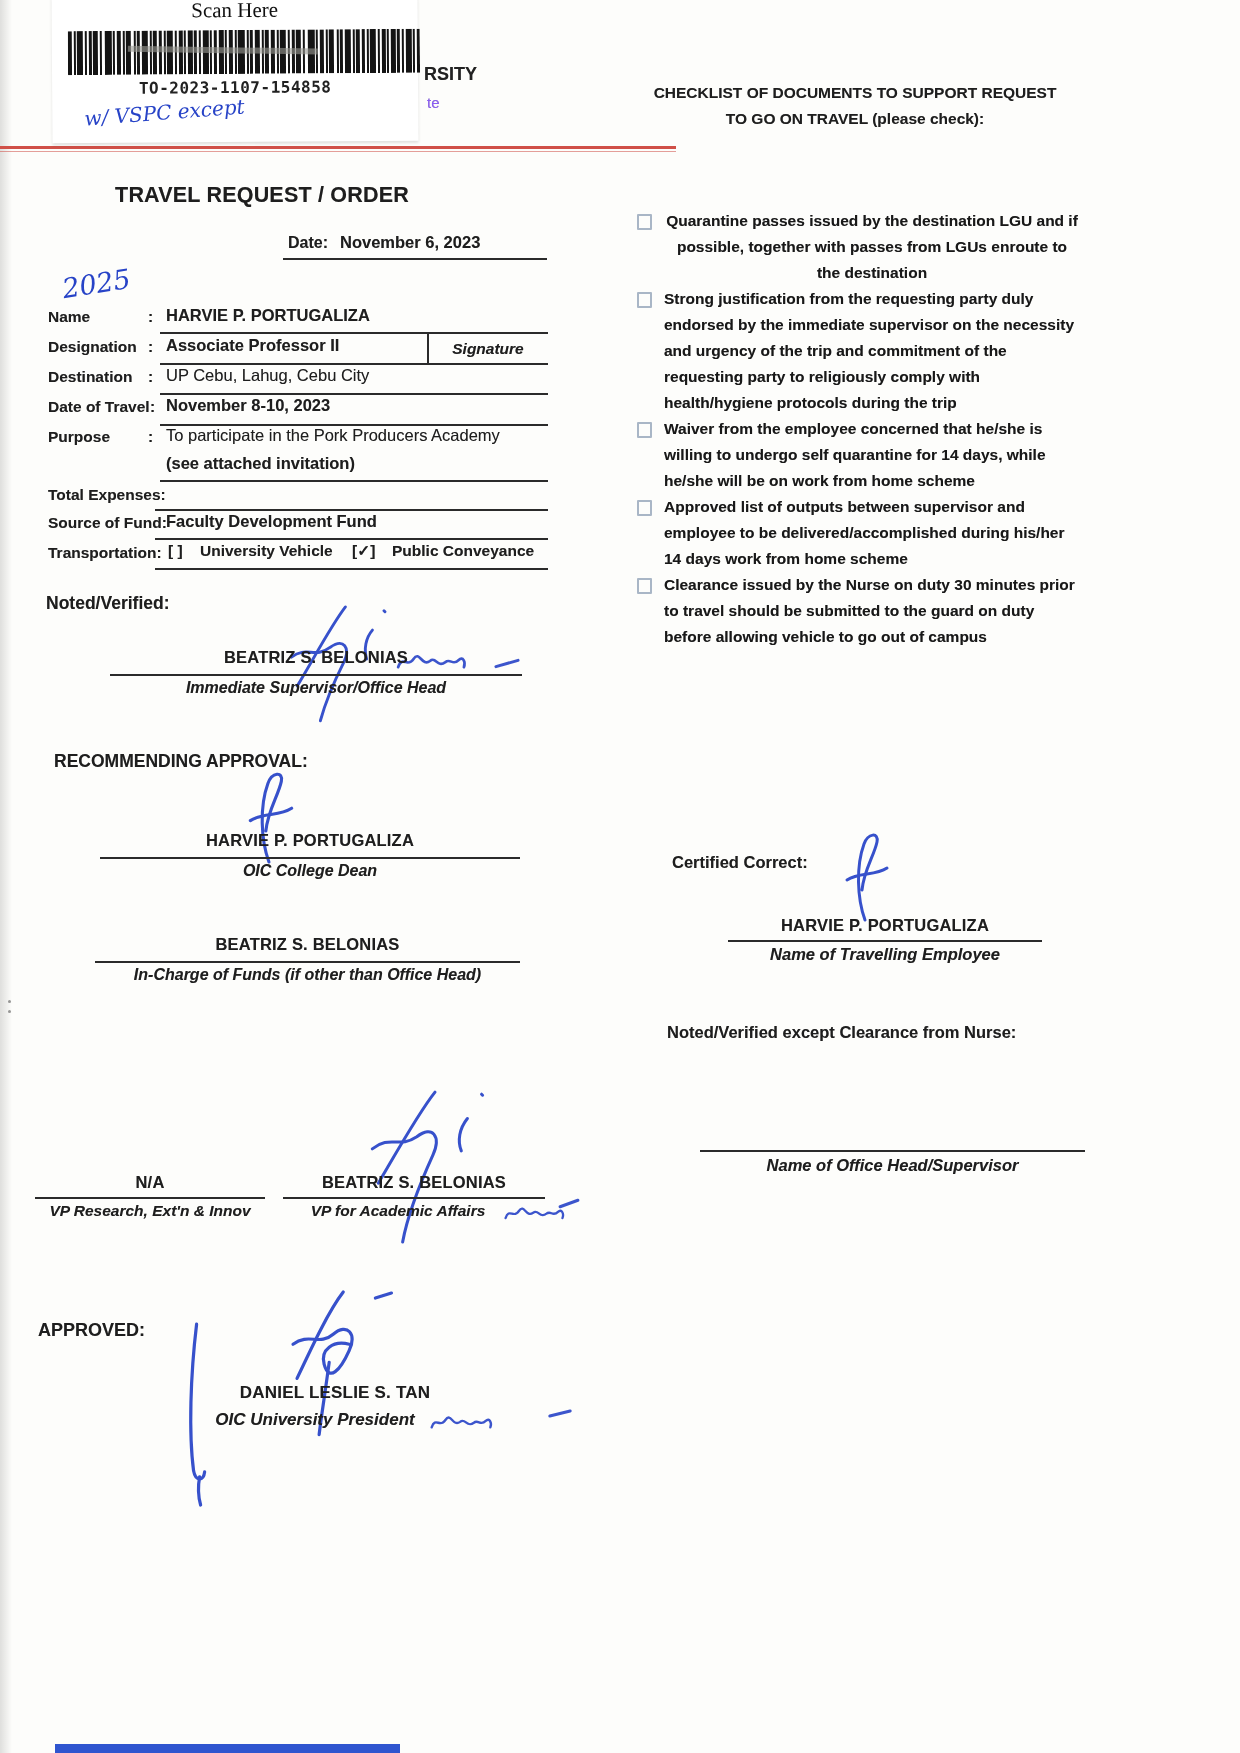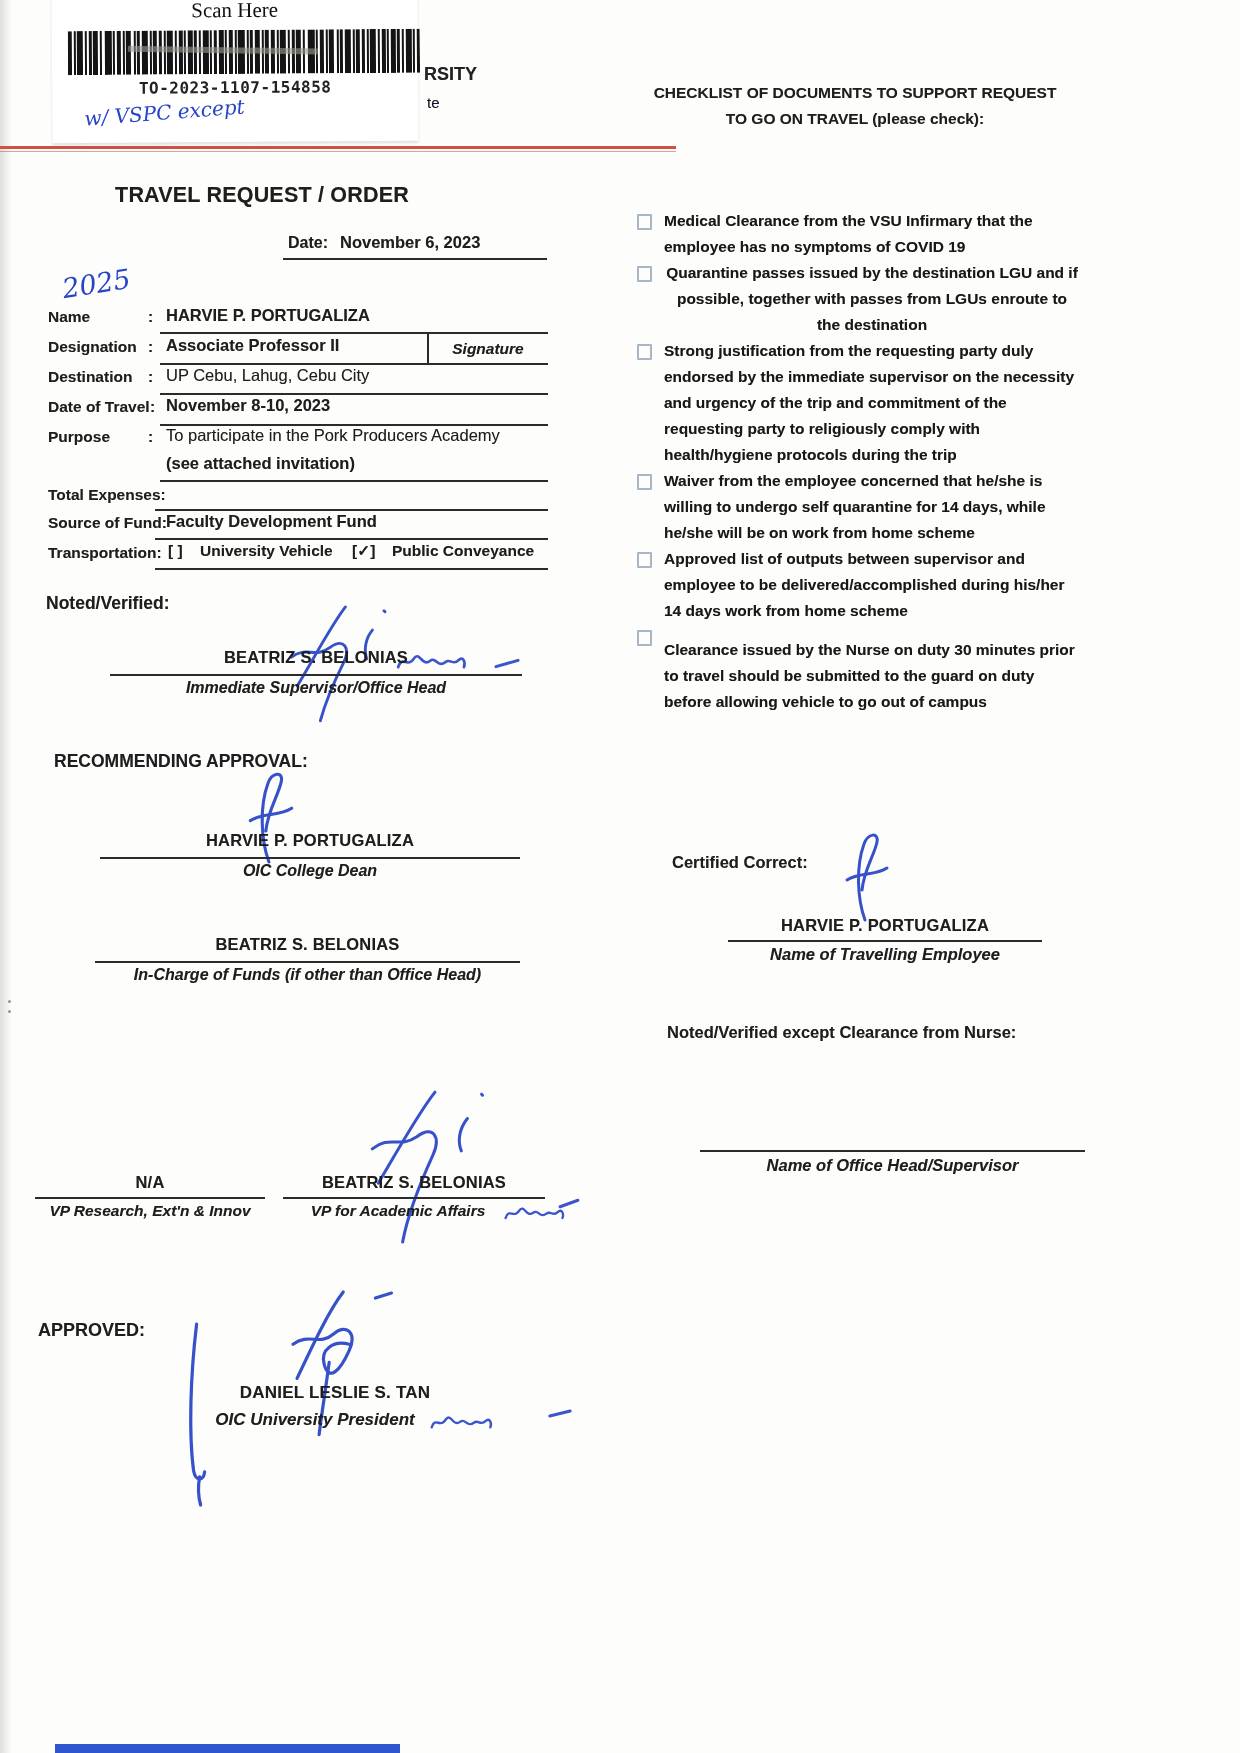--- a/index.html
+++ b/index.html
@@ -29,21 +29,21 @@
   .dots{position:absolute;width:3px;height:3px;background:#555;border-radius:50%;opacity:.6;}
 </style>
 </head>
 <body>
 
 <div class="page">
 
   <div class="abs edge-shadow"></div>
 
   <div class="abs soft" style="left:424px;top:64px;font-size:18px;font-weight:700;color:#222;">RSITY</div>
-  <div class="abs soft" style="left:427px;top:94px;font-size:15px;color:#0f172a;">te</div>
+  <div class="abs soft" style="left:427px;top:94px;font-size:15px;color:#8b5cf6;">te</div>
   <div class="redline" style="left:0;top:146px;width:676px;height:3px;"></div>
   <div class="redline" style="left:0;top:151px;width:676px;height:1px;opacity:.55;"></div>
 
   <div class="abs sticker">
     <div class="abs scanhere" style="left:0;top:4px;width:100%;text-align:center;">Scan Here</div>
     <svg class="abs" style="left:16px;top:36px;" width="352" height="44">
       <path d="M0 22 H352" stroke="#141414" stroke-width="44" stroke-dasharray="4 2 2 1 6 2 2 2 3 1 5 2 2 3 7 1 2 2 4 2 2 1 5 3 2 1 3 2 6 2 2 1 4 2 3 2 2 1 6 2 2 2 4 1 2 2 5 1 3 2 2 2 6 1 2 2 3 2 5 1 2 2 4 2 2 1 7 2 2 1 3 2 5 2 2 1 4 2"></path>
       <rect x="60" y="17" width="190" height="6" fill="#9a9a92" opacity=".6" transform="rotate(1.2 150 20)"></rect>
     </svg>
     <div class="abs code" style="left:0;top:84px;width:100%;text-align:center;">TO-2023-1107-154858</div>
@@ -176,41 +176,37 @@
   <div class="dash" style="left:548px;top:1412px;width:24px;transform:rotate(-14deg);"></div>
 
   <div class="abs soft center" style="left:625px;top:80px;width:460px;font-size:15.5px;font-weight:700;line-height:26px;">
     <span style="display:block;">CHECKLIST OF DOCUMENTS TO SUPPORT REQUEST</span>
     <span style="display:block;">TO GO ON TRAVEL (please check):</span>
   </div>
 
   <div class="abs" style="left:637px;top:208px;width:452px;">
     <div class="chk-item">
       <span class="chk-box"></span>
-      <span class="chk-txt soft" style="width:416px;">Medical Clearance from the VSU Infirmary that the employee has no symptoms of COVID 19</span>
-    </div>
-    <div class="chk-item">
-      <span class="chk-box"></span>
       <span class="chk-txt soft" style="width:416px;text-align:center;">Quarantine passes issued by the destination LGU and if possible, together with passes from LGUs enroute to the destination</span>
     </div>
     <div class="chk-item">
       <span class="chk-box"></span>
       <span class="chk-txt soft" style="width:416px;">Strong justification from the requesting party duly endorsed by the immediate supervisor on the necessity and urgency of the trip and commitment of the requesting party to religiously comply with health/hygiene protocols during the trip</span>
     </div>
     <div class="chk-item">
       <span class="chk-box"></span>
       <span class="chk-txt soft" style="width:416px;">Waiver from the employee concerned that he/she is willing to undergo self quarantine for 14 days, while he/she will be on work from home scheme</span>
     </div>
     <div class="chk-item">
       <span class="chk-box"></span>
       <span class="chk-txt soft" style="width:416px;">Approved list of outputs between supervisor and employee to be delivered/accomplished during his/her 14 days work from home scheme</span>
     </div>
     <div class="chk-item">
       <span class="chk-box"></span>
-      <span class="chk-txt soft" style="width:416px;margin-top:13px;">Clearance issued by the Nurse on duty 30 minutes prior to travel should be submitted to the guard on duty before allowing vehicle to go out of campus</span>
+      <span class="chk-txt soft" style="width:416px;">Clearance issued by the Nurse on duty 30 minutes prior to travel should be submitted to the guard on duty before allowing vehicle to go out of campus</span>
     </div>
   </div>
 
   <div class="abs soft" style="left:672px;top:853px;font-size:16.5px;font-weight:700;">Certified Correct:</div>
   <svg class="sig" style="left:836px;top:828px;" width="62" height="95" viewBox="0 0 60 95">
     <g stroke="#2743c7" stroke-width="3" fill="none" stroke-linecap="round" opacity=".92">
       <path d="M28 92 C 20 70 19 38 27 16 C 31 5 42 4 40 14 C 37 28 27 42 25 62"></path>
       <path d="M10 52 C 22 44 38 48 50 40"></path>
     </g>
   </svg>

